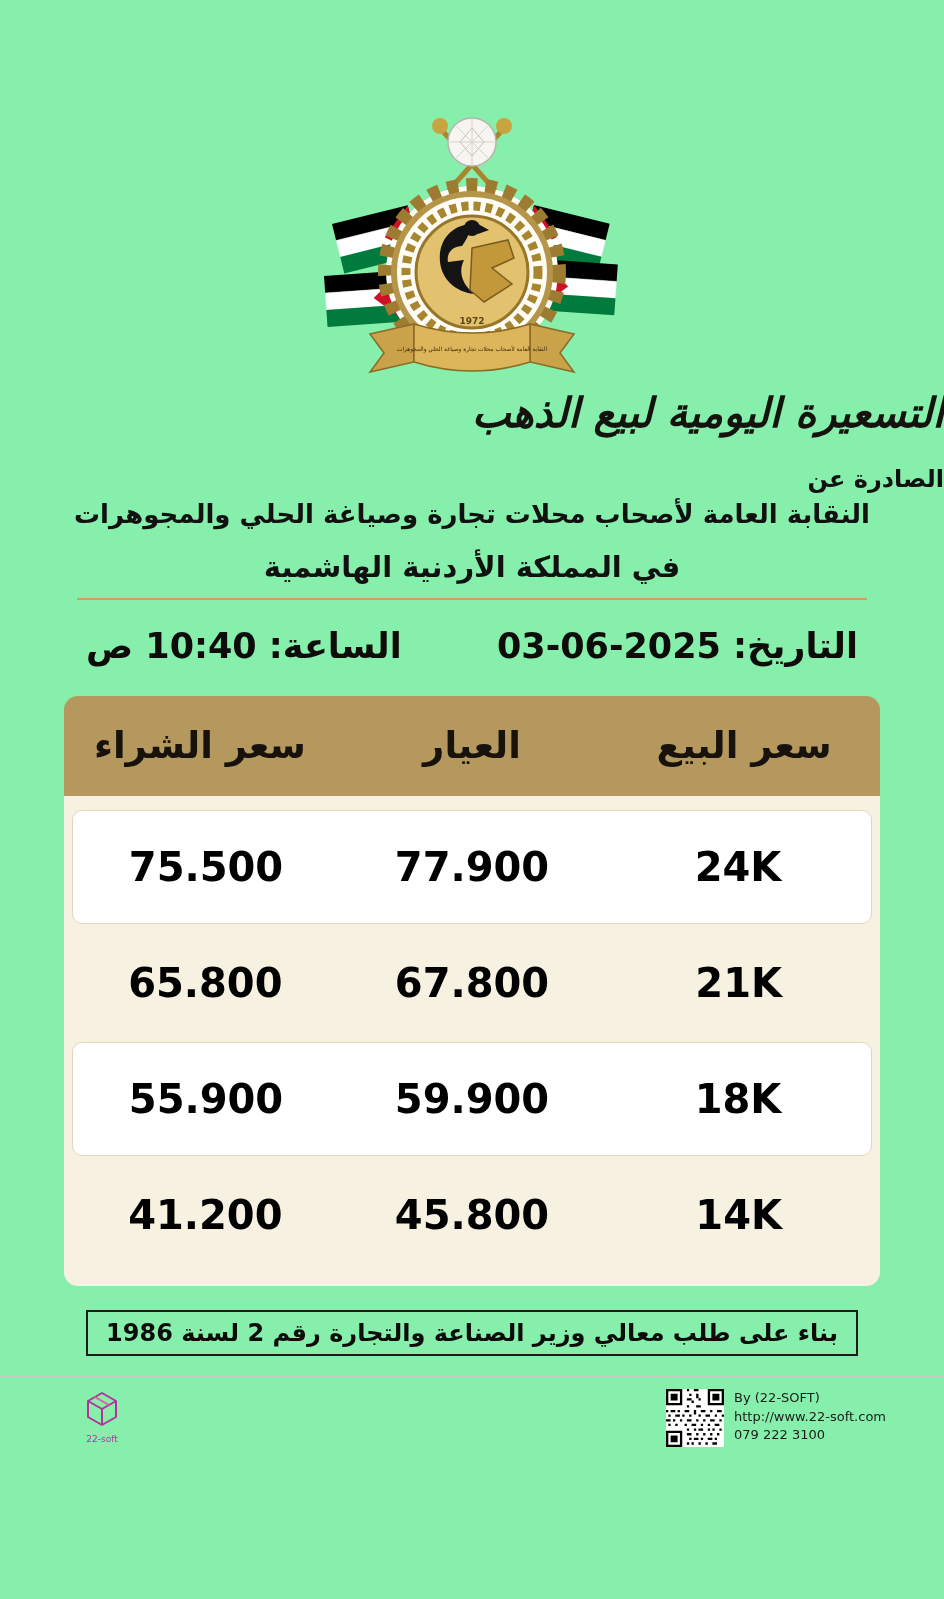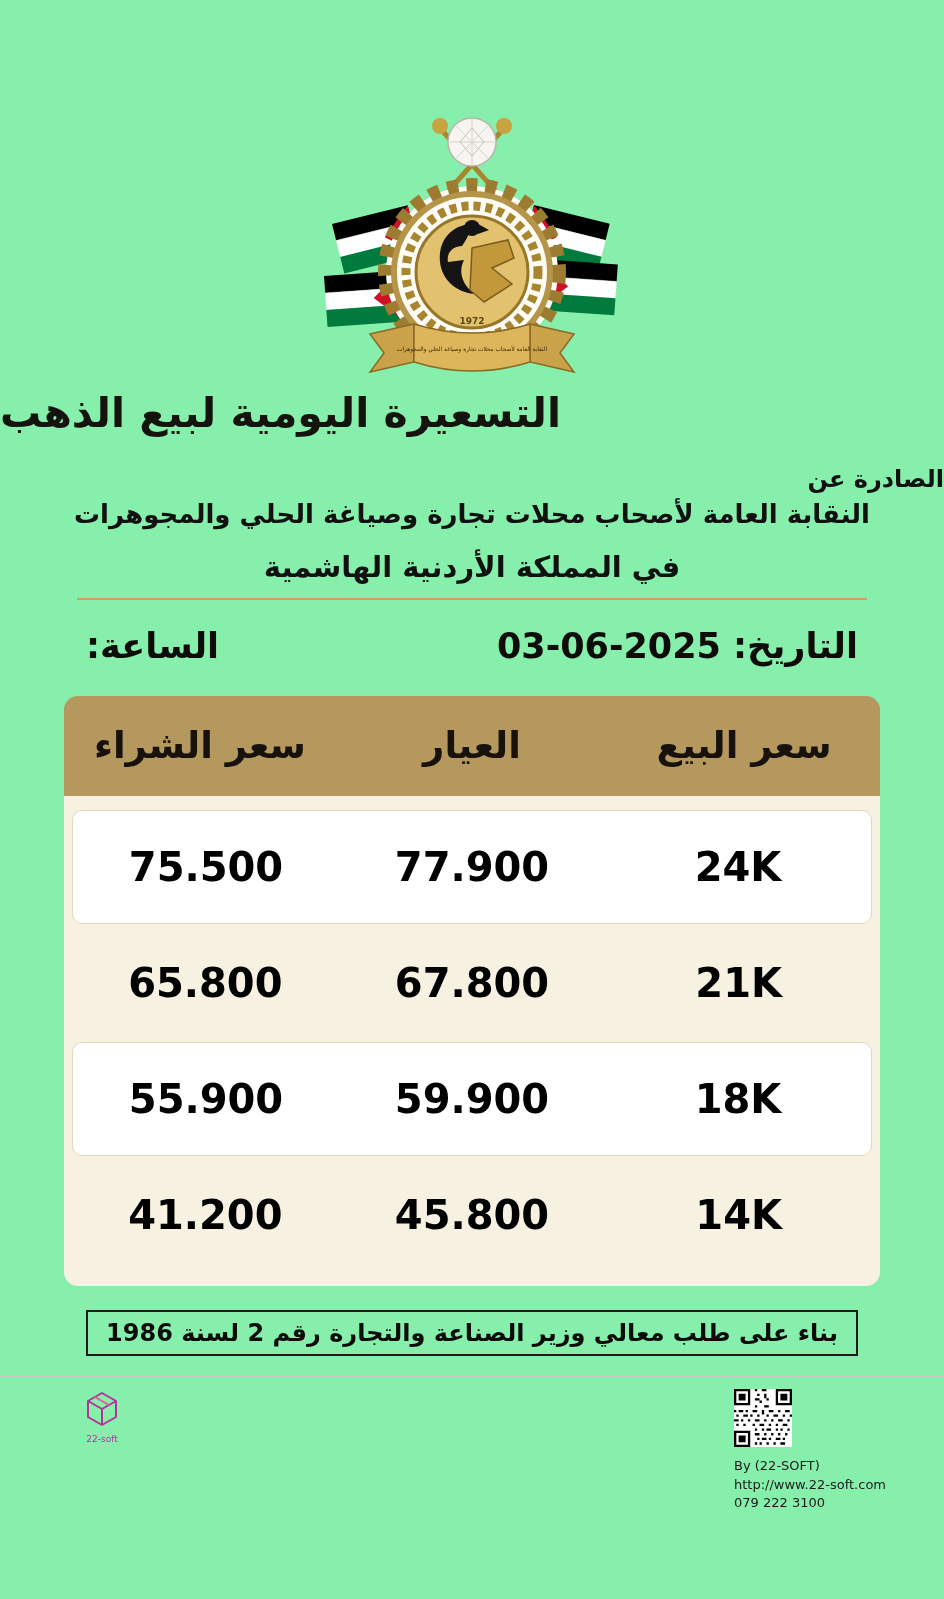--- a/index.html
+++ b/index.html
@@ -6,21 +6,21 @@
     --gold:#b4985e;
     --cream:#f7f1e2;
     --accent_line:#c9a455;
   }
   *{box-sizing:border-box;}
   body{margin:0;background:#ffffff;font-family:"DejaVu Sans",sans-serif;color:#111;}
   .page{position:relative;width:944px;height:1599px;margin:0 auto;background:#86efac;overflow:hidden;}
 
   .emblem{margin:112px auto 0;width:300px;height:272px;}
 
-  .title{direction:rtl;text-align:left;font-size:41px;font-weight:bold;color:#15130e;margin-top:6px;line-height:1.15;}
+  .title{direction:rtl;text-align:right;font-size:41px;font-weight:bold;color:#15130e;margin-top:6px;line-height:1.15;font-style:italic;}
   .issued-by{direction:rtl;text-align:right;font-size:24px;font-weight:bold;margin-top:16px;}
   .issuer{direction:rtl;text-align:center;font-size:26px;font-weight:bold;margin-top:6px;line-height:1.2;}
   .kingdom{direction:rtl;text-align:center;font-size:29px;font-weight:bold;margin-top:20px;}
 
   .gold-line{width:790px;border:none;border-top:2px solid var(--accent_line);margin:14px auto 0;}
 
   .datetime-row{direction:rtl;display:flex;justify-content:space-between;align-items:baseline;
     padding:0 86px;margin-top:26px;font-size:35px;font-weight:bold;color:#0d0c0a;}
   .dt-group{display:flex;gap:12px;}
 
@@ -33,21 +33,21 @@
   .row:nth-child(odd){background:#ffffff;border:1px solid #e0d6bd;border-radius:10px;}
   .cell{flex:1;text-align:center;}
 
   .note-box{direction:rtl;width:fit-content;margin:24px auto 4px;border:2px solid #1d1d1d;
     padding:7px 18px;font-size:24px;font-weight:bold;color:#0d0c0a;}
 
   .footer-divider{border:none;border-top:1px solid #c9c9c9;margin:20px 0 0;width:100%;}
   .footer{display:flex;justify-content:space-between;align-items:flex-start;padding:12px 58px 0 72px;}
   .soft-logo{text-align:center;width:60px;}
   .soft-logo .logo-text{font-size:9px;color:#b8309c;margin-top:1px;}
-  .footer-right{display:flex;gap:10px;align-items:flex-start;flex-direction:column;}
+  .footer-right{display:flex;gap:10px;align-items:flex-start;}
   .qr{width:58px;height:58px;}
   .credits{font-size:13px;color:#1a1a1a;text-align:left;line-height:1.45;direction:ltr;}
 </style>
 </head>
 <body>
 
 <div class="page">
 
   <div class="emblem">
     <svg width="300" height="272" viewBox="0 0 300 272" xmlns="http://www.w3.org/2000/svg">
@@ -128,20 +128,21 @@
 
   <hr class="gold-line">
 
   <div class="datetime-row">
     <div class="dt-group">
       <span>التاريخ:</span>
       <span>03-06-2025</span>
     </div>
     <div class="dt-group">
       <span>الساعة:</span>
+      <span>10:40 ص</span>
     </div>
   </div>
 
   <div class="price-table">
     <div class="thead">
       <div class="th">سعر البيع</div>
       <div class="th">العيار</div>
       <div class="th">سعر الشراء</div>
     </div>
     <div class="tbody">

